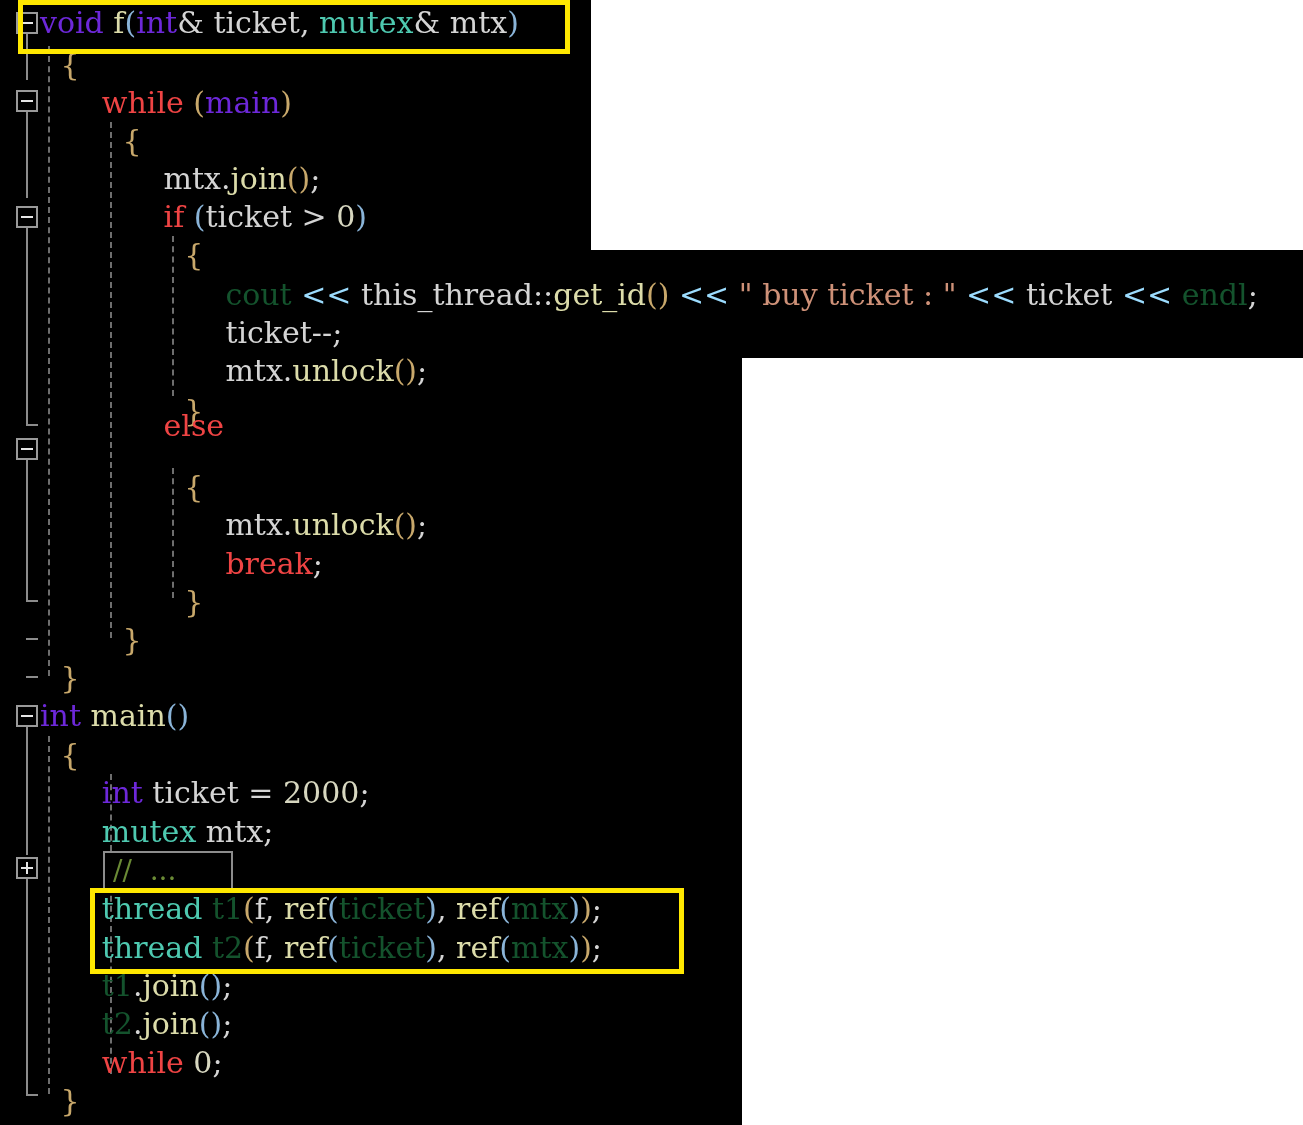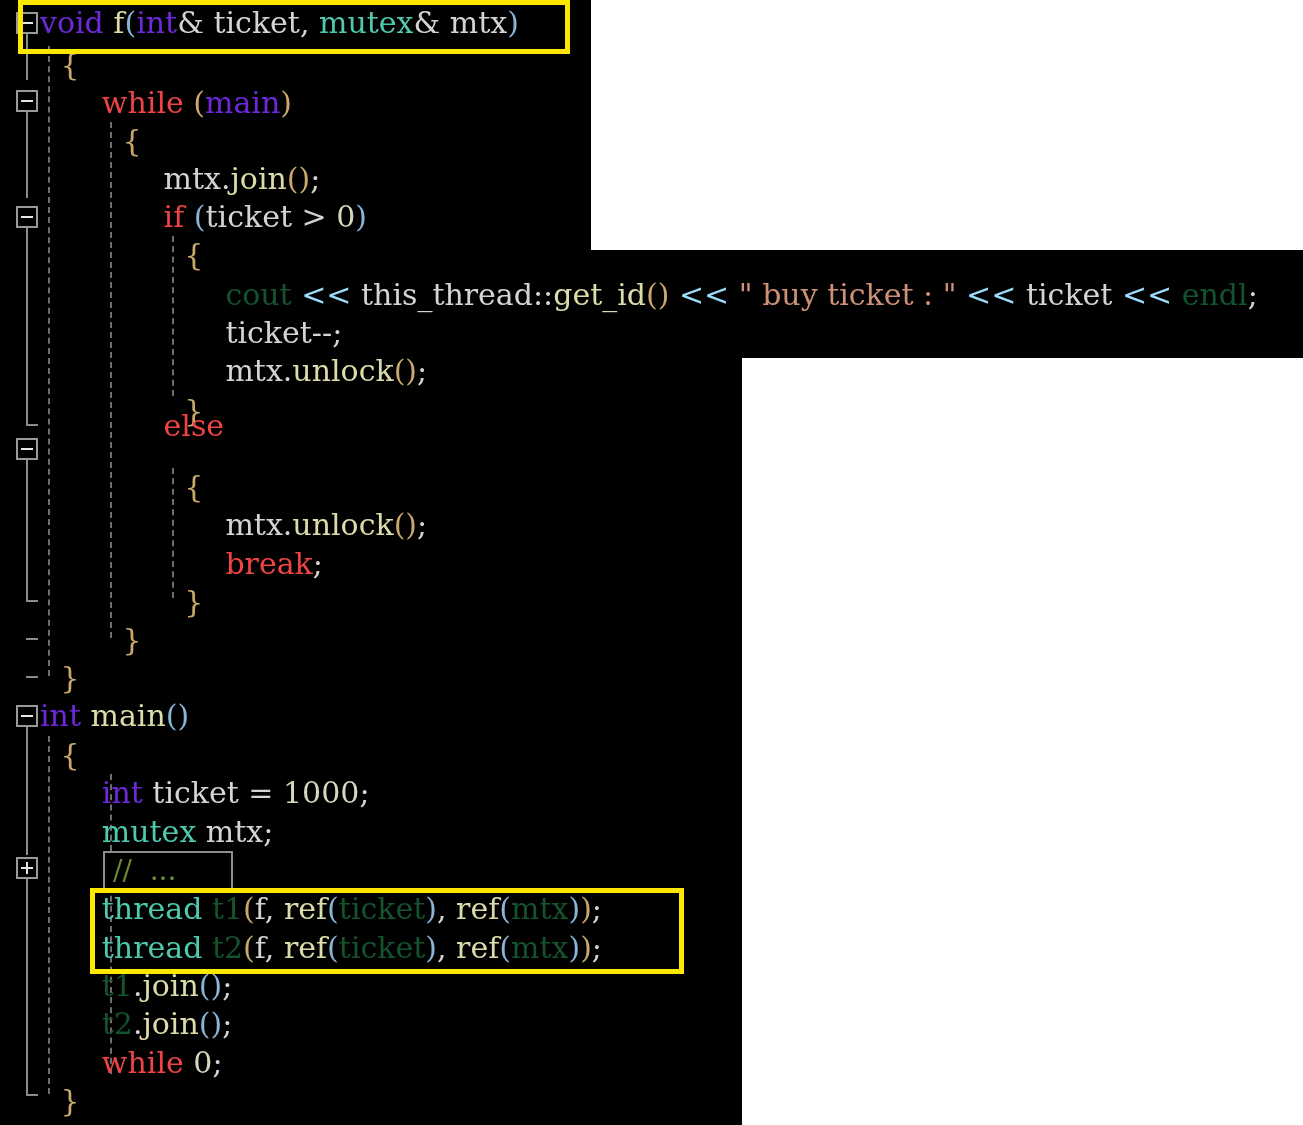--- a/index.html
+++ b/index.html
@@ -183,21 +183,21 @@
         <div class="code-line" style="top: 392px; left: 184.2px;"><span class="t-brace">}</span></div>
         <div class="code-line" style="top: 407px; left: 163.6px;"><span class="t-ctrl">else</span></div>
         <div class="code-line" style="top: 468px; left: 184.2px;"><span class="t-brace">{</span></div>
         <div class="code-line" style="top: 506px; left: 225.4px;"><span class="t-plain">mtx</span><span class="t-plain">.</span><span class="t-fn">unlock</span><span class="t-paren">(</span><span class="t-paren">)</span><span class="t-plain">;</span></div>
         <div class="code-line" style="top: 545px; left: 225.4px;"><span class="t-ctrl">break</span><span class="t-plain">;</span></div>
         <div class="code-line" style="top: 583px; left: 184.2px;"><span class="t-brace">}</span></div>
         <div class="code-line" style="top: 621px; left: 122.4px;"><span class="t-brace">}</span></div>
         <div class="code-line" style="top: 659px; left: 60.6px;"><span class="t-brace">}</span></div>
         <div class="code-line" style="top: 697px; left: 40px;"><span class="t-kw">int</span><span class="t-plain"> </span><span class="t-fn">main</span><span class="t-paren2">(</span><span class="t-paren2">)</span></div>
         <div class="code-line" style="top: 736px; left: 60.6px;"><span class="t-brace">{</span></div>
-        <div class="code-line" style="top: 774px; left: 101.8px;"><span class="t-kw">int</span><span class="t-plain"> </span><span class="t-plain">ticket</span><span class="t-plain"> </span><span class="t-plain">=</span><span class="t-plain"> </span><span class="t-num">1000</span><span class="t-plain">;</span></div>
+        <div class="code-line" style="top: 774px; left: 101.8px;"><span class="t-kw">int</span><span class="t-plain"> </span><span class="t-plain">ticket</span><span class="t-plain"> </span><span class="t-plain">=</span><span class="t-plain"> </span><span class="t-num">2000</span><span class="t-plain">;</span></div>
         <div class="code-line" style="top: 813px; left: 101.8px;"><span class="t-type">mutex</span><span class="t-plain"> </span><span class="t-plain">mtx</span><span class="t-plain">;</span></div>
         <div class="code-line" style="top: 890px; left: 101.8px;"><span class="t-type">thread</span><span class="t-plain"> </span><span class="t-var">t1</span><span class="t-paren">(</span><span class="t-plain">f</span><span class="t-plain">, </span><span class="t-fn">ref</span><span class="t-paren2">(</span><span class="t-var">ticket</span><span class="t-paren2">)</span><span class="t-plain">, </span><span class="t-fn">ref</span><span class="t-paren2">(</span><span class="t-var">mtx</span><span class="t-paren2">)</span><span class="t-paren">)</span><span class="t-plain">;</span></div>
         <div class="code-line" style="top: 929px; left: 101.8px;"><span class="t-type">thread</span><span class="t-plain"> </span><span class="t-var">t2</span><span class="t-paren">(</span><span class="t-plain">f</span><span class="t-plain">, </span><span class="t-fn">ref</span><span class="t-paren2">(</span><span class="t-var">ticket</span><span class="t-paren2">)</span><span class="t-plain">, </span><span class="t-fn">ref</span><span class="t-paren2">(</span><span class="t-var">mtx</span><span class="t-paren2">)</span><span class="t-paren">)</span><span class="t-plain">;</span></div>
         <div class="code-line" style="top: 967px; left: 101.8px;"><span class="t-var">t1</span><span class="t-plain">.</span><span class="t-fn">join</span><span class="t-paren2">(</span><span class="t-paren2">)</span><span class="t-plain">;</span></div>
         <div class="code-line" style="top: 1005px; left: 101.8px;"><span class="t-var">t2</span><span class="t-plain">.</span><span class="t-fn">join</span><span class="t-paren2">(</span><span class="t-paren2">)</span><span class="t-plain">;</span></div>
         <div class="code-line" style="top: 1044px; left: 101.8px;"><span class="t-ctrl">while</span><span class="t-plain"> </span><span class="t-num">0</span><span class="t-plain">;</span></div>
         <div class="code-line" style="top: 1082px; left: 60.6px;"><span class="t-brace">}</span></div>
       </div>
 
     <div id="collapsed-region" style="left: 103px; top: 851px; width: 130px; height: 40px;">

